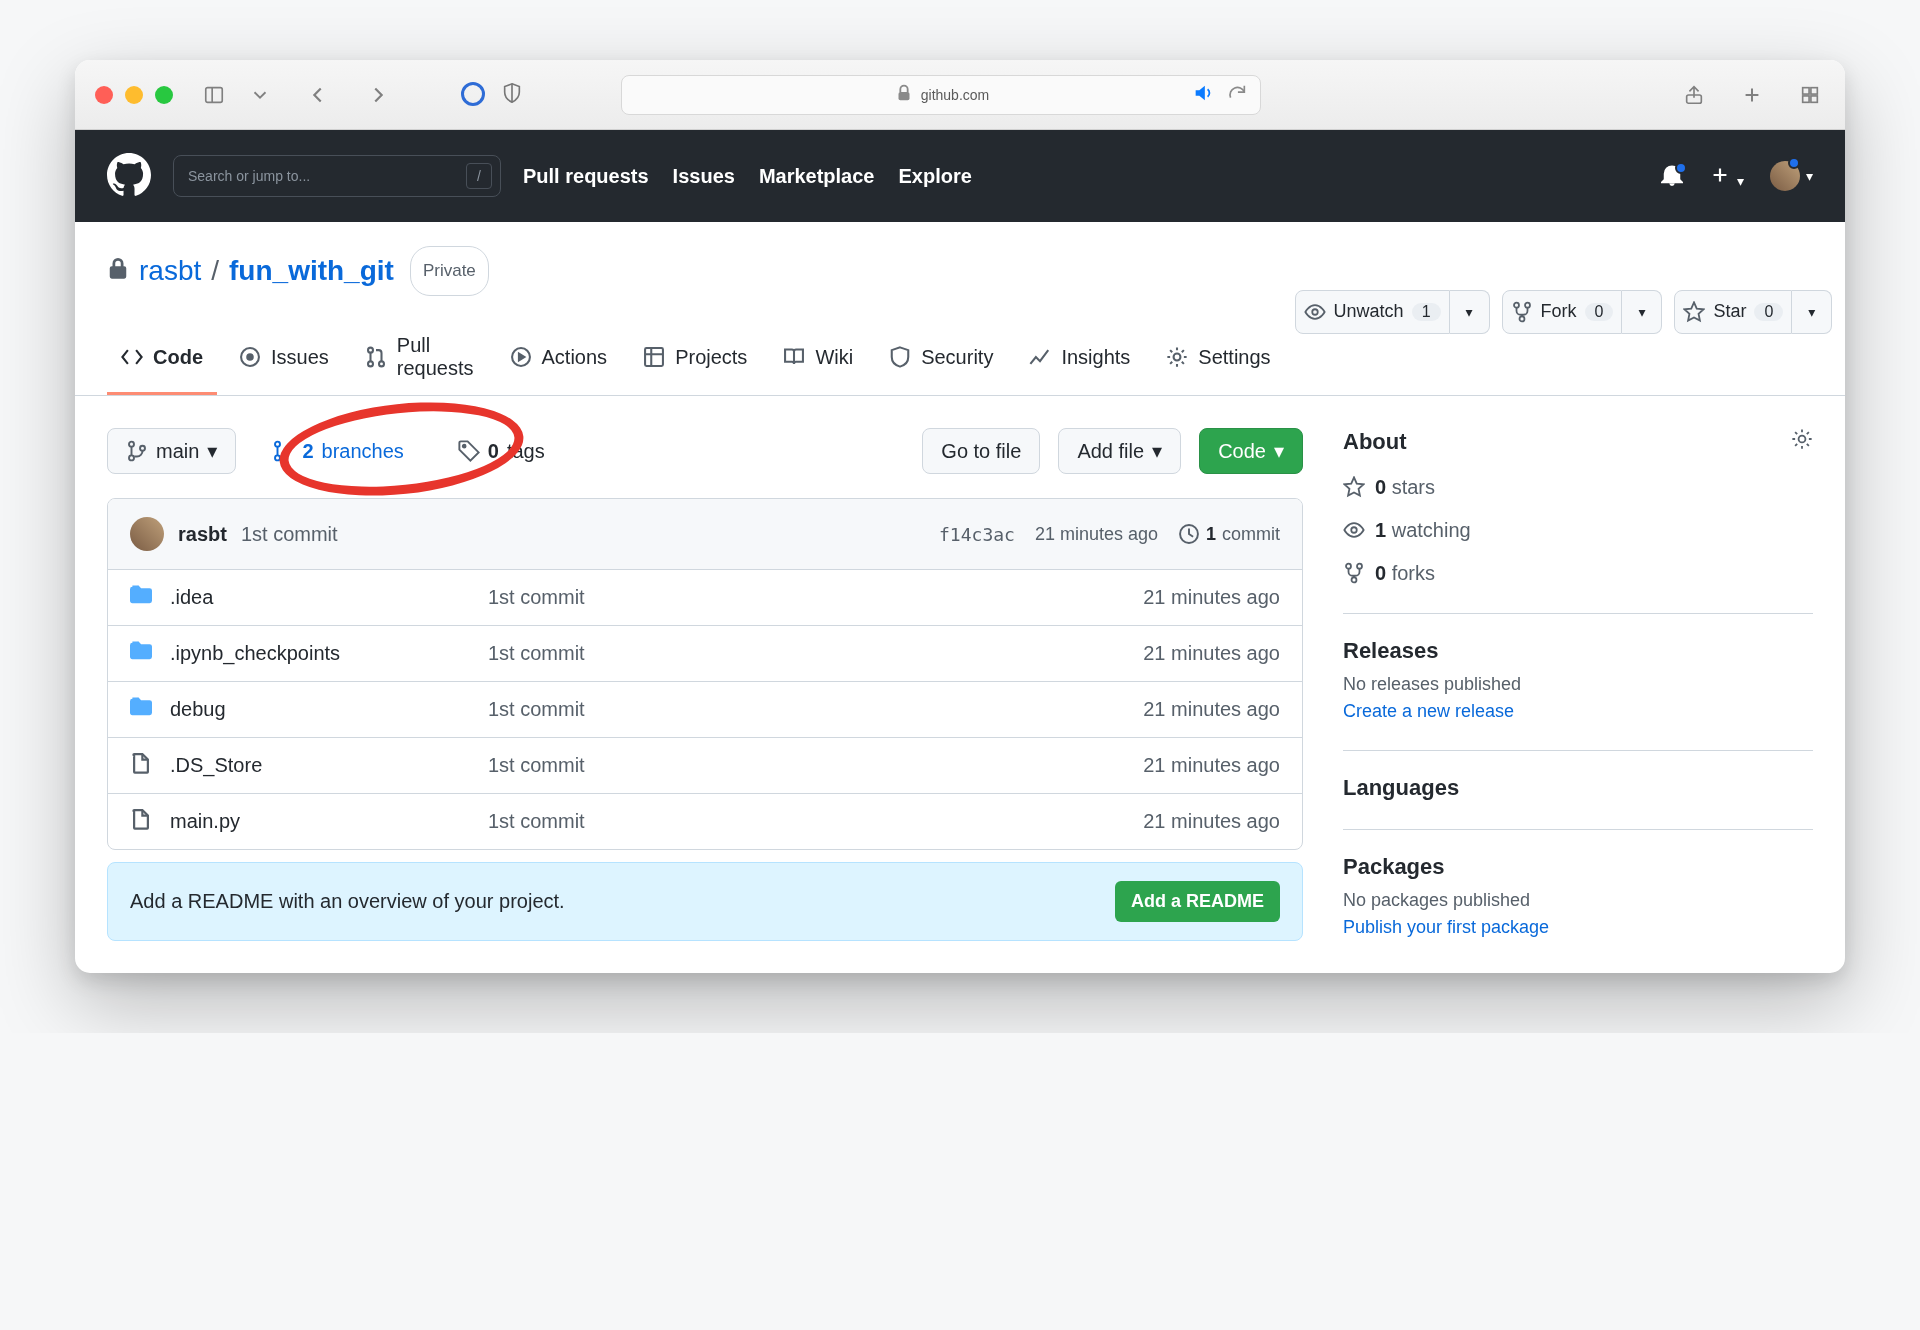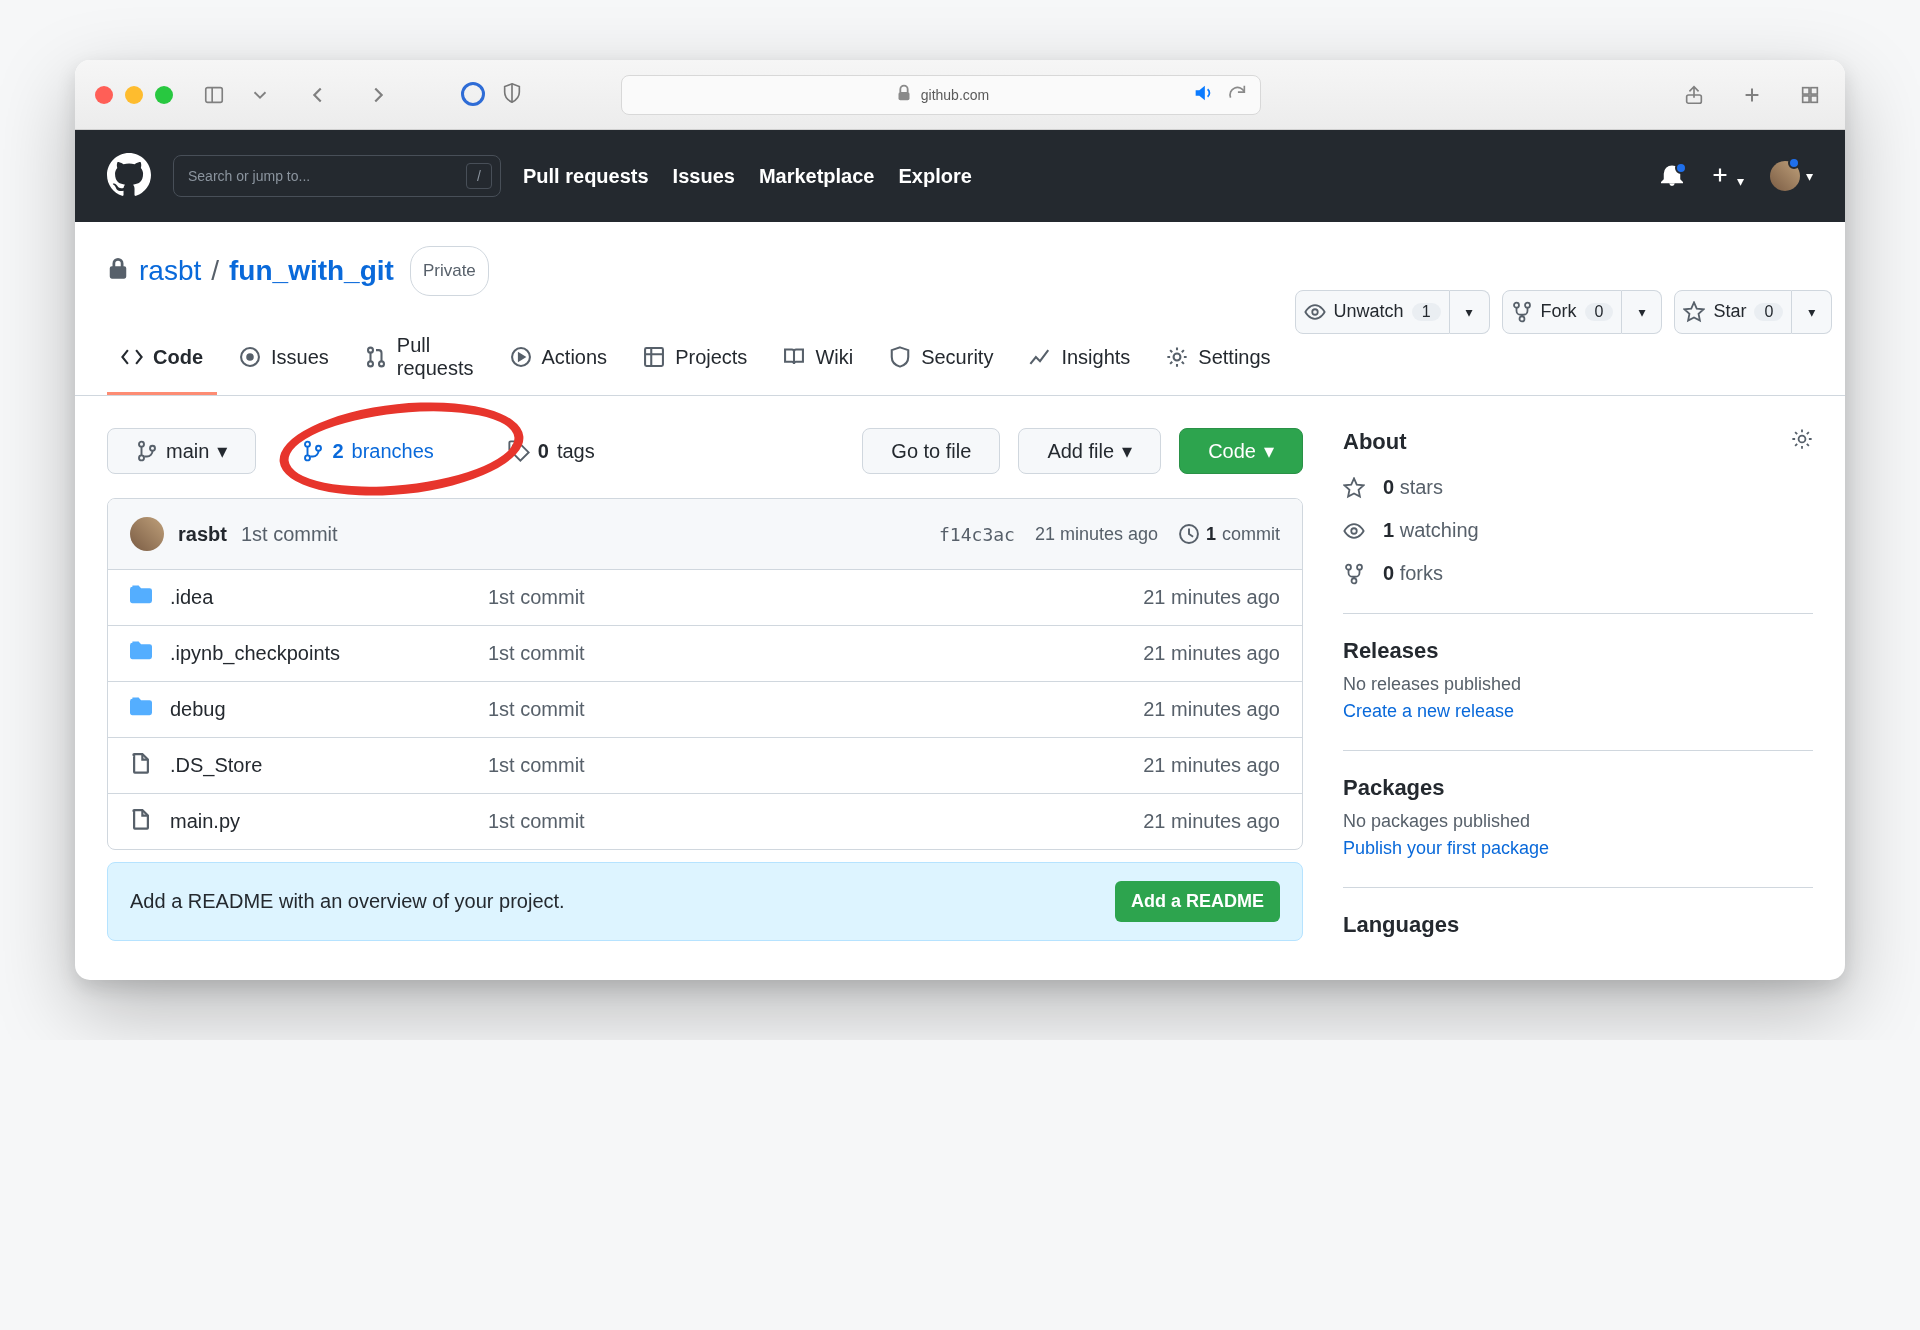--- a/index.html
+++ b/index.html
@@ -134,21 +134,21 @@
   
   .main{
     display:flex;gap:40px;padding:32px;
   }
   .main-left{flex:1;max-width:1200px;}
   .toolbar{
     display:flex;gap:18px;align-items:center;margin-bottom:24px;position:relative;
   }
   .tb-btn{
     height:46px;display:flex;align-items:center;gap:8px;
-    padding:0 28px;background:#f6f8fa;border:1px solid #d0d7de;border-radius:8px;
+    padding:0 18px;background:#f6f8fa;border:1px solid #d0d7de;border-radius:8px;
     font-size:20px;color:#24292f;font-weight:500;
   }
   .tb-btn.green{background:#2da44e;color:#fff;border-color:#2a9147;}
   .tb-btn.link{background:transparent;border:none;color:#24292f;font-weight:400;}
   .tb-btn strong{font-weight:600;}
   .tb-btn.link.branches{color:#0969da;}
   .toolbar .spacer{flex:1;}
   .circle-annot{
     position:absolute;left:172px;top:-24px;
     width:245px;height:90px;
@@ -185,21 +185,21 @@
     margin-top:12px;
     border:1px solid #b6e3ff;background:#ddf4ff;border-radius:8px;
     padding:18px 22px;display:flex;align-items:center;font-size:20px;
   }
   .readme-box .btn{margin-left:auto;background:#2da44e;color:#fff;border-radius:6px;padding:10px 16px;font-weight:600;font-size:18px;}
 
   
   .sidebar{width:470px;font-size:20px;}
   .sb-head{display:flex;align-items:center;gap:12px;font-weight:600;font-size:22px;margin-bottom:12px;}
   .sb-desc{font-style:italic;color:#57606a;font-size:22px;margin-bottom:22px;line-height:1.5;}
-  .sb-meta div{display:flex;align-items:center;gap:18px;color:#57606a;margin:20px 0;font-size:20px;}
+  .sb-meta div{display:flex;align-items:flex-start;gap:10px;color:#57606a;margin:20px 0;font-size:20px;}
   .sb-meta strong{color:#24292f;font-weight:600;}
   .sb-sect{border-top:1px solid #d0d7de;margin-top:28px;padding-top:24px;}
   .sb-sect h3{font-size:22px;margin-bottom:10px;}
   .sb-sect .sub{color:#57606a;font-size:18px;margin-bottom:4px;}
   .sb-sect a{color:#0969da;text-decoration:none;font-size:18px;}
   
   svg{width:22px;height:22px;flex-shrink:0;}
   .gh-logo svg{width:44px;height:44px;}
 </style>
 </head>
@@ -575,22 +575,22 @@
             </svg>
             <span><strong>0</strong> <span>forks</span></span>
           </div>
       </div>
       <div class="sb-sect">
         <h3>Releases</h3>
         <div class="sub">No releases published</div>
         <a>Create a new release</a>
       </div>
       <div class="sb-sect">
+        <h3>Languages</h3>
+      </div>
+      <div class="sb-sect">
         <h3>Packages</h3>
         <div class="sub">No packages published</div>
         <a>Publish your first package</a>
       </div>
-      <div class="sb-sect">
-        <h3>Languages</h3>
-      </div>
     </div>
   </div>
 </div>
 
 </body></html>

